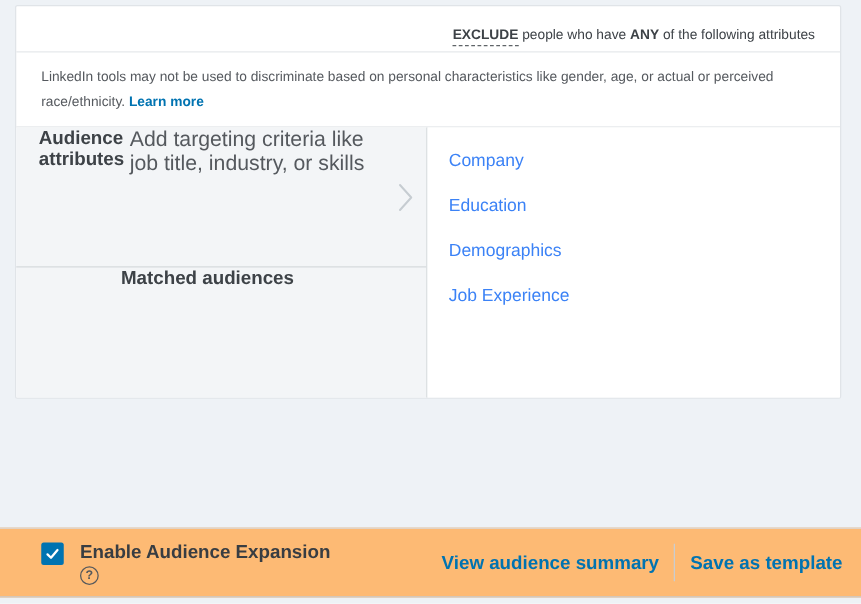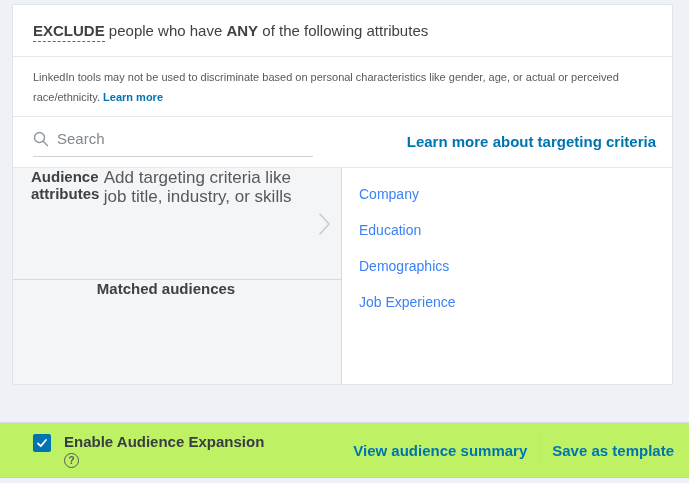--- a/index.html
+++ b/index.html
@@ -10,22 +10,23 @@
     background:#eef2f6;
     overflow:hidden;
     color:#3d4247;
   }
   
   .card {
     position:absolute; left:12px; top:4px; width:661px;
     background:#ffffff; border:1px solid #e0e4e8; border-radius:2px;
   }
   .row-header {
-    height:52px; padding:17px 20px 0 20px; font-size:15px; color:#3d4247;
+    height:37px; padding:17px 20px 0 20px; font-size:11px; color:#3d4247;
     border-bottom:1px solid #e6e9ec;
+    text-align:right;
   }
   .row-header .kw { font-weight:bold; }
   .row-header .dashed { border-bottom:1px dashed #5f6468; padding-bottom:2px; }
   .row-disclaimer {
     height:60px; padding:10px 20px; font-size:11px; line-height:20px; color:#55595e;
     border-bottom:1px solid #e6e9ec;
   }
   a.link { color:#0073b1; text-decoration:none; font-weight:bold; cursor:pointer; }
   .row-search {
     height:51px; padding:10px 16px 0 20px;
@@ -62,21 +63,21 @@
     width:14px; height:24px;
   }
   .right-col { flex:1; background:#ffffff; padding:8px 0; }
   .cat-item {
     height:36px; display:flex; align-items:center; padding-left:17px;
     font-size:14px; color:#3b82f6; cursor:pointer;
   }
   
   .footer {
     position:absolute; left:0; top:422px; width:689px; height:56px;
-    background:#bef264; border-top:1px solid #d8dce0; border-bottom:1px solid #c7cbd0;
+    background:#fdba74; border-top:1px solid #d8dce0; border-bottom:1px solid #c7cbd0;
     display:flex; justify-content:space-between; align-items:center;
     padding:0 15px 0 33px;
   }
   .footer-left { display:flex; align-items:flex-start; gap:13px; }
   .checkbox {
     width:18px; height:18px; border-radius:2px; background:#0073b1;
     display:flex; align-items:center; justify-content:center; cursor:pointer;
     margin-top:1px;
   }
   .label-stack { display:flex; flex-direction:column; gap:3px; }
@@ -96,30 +97,20 @@
 <div class="card">
 
   <div class="row-header">
     <span class="kw dashed">EXCLUDE</span><span> people who have </span><span class="kw">ANY</span><span> of the following attributes</span>
   </div>
 
   <div class="row-disclaimer">
     <span>LinkedIn tools may not be used to discriminate based on personal characteristics like gender, age, or actual or perceived race/ethnicity. </span><a class="link">Learn more</a>
   </div>
 
-  <div class="row-search">
-    <div class="search-box">
-      <svg width="16" height="16" viewBox="0 0 16 16">
-        <circle cx="6.5" cy="6.5" r="5" fill="none" stroke="#8f969c" stroke-width="1.4"></circle>
-        <line x1="10.2" y1="10.2" x2="14.4" y2="14.4" stroke="#8f969c" stroke-width="1.4" stroke-linecap="round"></line>
-      </svg>
-      <input type="text" placeholder="Search" style="">
-    </div>
-    <a class="link targeting-link">Learn more about targeting criteria</a>
-  </div>
 
   <div class="content">
     <div class="left-col">
 
       <div class="panel-cell cell-1">
         <div class="panel-title">Audience attributes</div>
         <div class="panel-desc">Add targeting criteria like job title, industry, or skills</div>
         <svg class="chevron" viewBox="0 0 14 24">
           <polyline points="3,2 12,12 3,22" fill="none" stroke="#c6ccd1" stroke-width="1.6" stroke-linecap="round" stroke-linejoin="round"></polyline>
         </svg>

